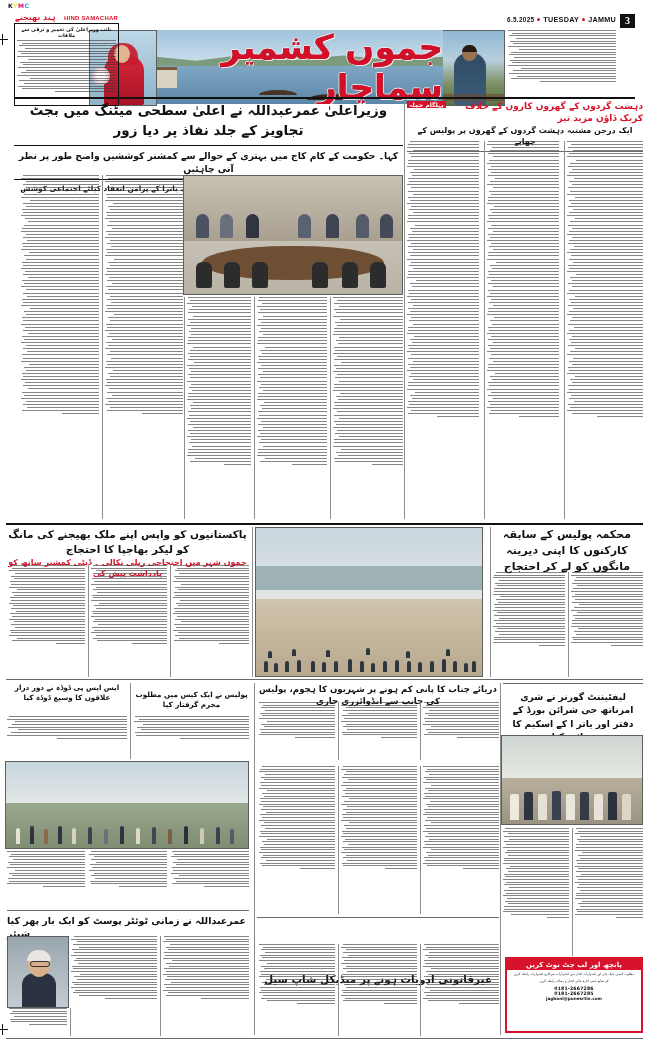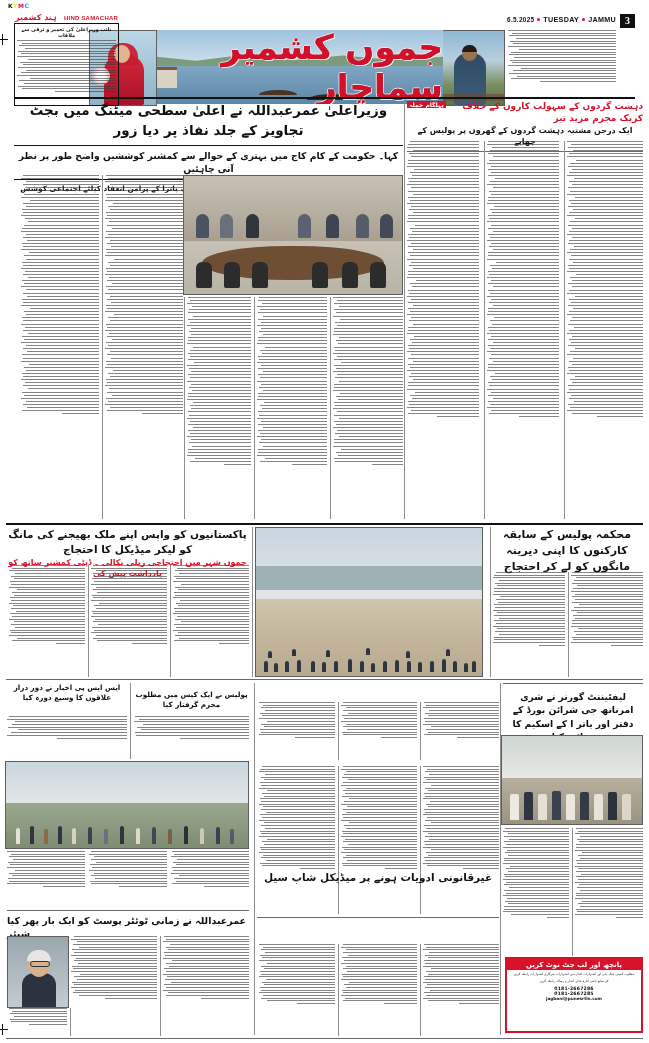--- a/index.html
+++ b/index.html
@@ -252,21 +252,21 @@
     <div id="mast-girl" class="photo">
       <div class="dress"></div>
       <div class="veil"></div>
       <div class="face"></div>
       <div class="flowers"></div>
     </div>
 
     <div id="mast-right">
       <div id="hind-bar">
         <span id="hind-en">HIND SAMACHAR</span>
-        <span id="hind-ur" class="rtl">ہند کشمیر</span>
+        <span id="hind-ur" class="rtl">ہند بھیجنے</span>
       </div>
       <div class="mini">
         <h4>نائب وزیراعلیٰ کی تعمیر و ترقی سے ملاقات</h4>
         <div class="lines tight">
           <i style="width:100%"></i>
             <i style="width:95%"></i>
             <i style="width:98%"></i>
             <i style="width:92%"></i>
           <i style="width:99%"></i>
             <i style="width:96%"></i>
@@ -286,21 +286,21 @@
             <i style="width:62%"></i>
         </div>
       </div>
     </div>
   </div>
 
   <div id="rule-top"></div>
 
   <div class="colbox" style="right:6px;top:101px;width:236px;">
     <div style="display:flex;align-items:flex-start;gap:2px;justify-content:flex-end;">
-      <span class="hdline red" style="font-size:9px;line-height:1.3;flex:1;text-align:right">دہشت گردوں کے سہولت کاروں کے خلاف کریک مجرم مزید تیز</span>
+      <span class="hdline red" style="font-size:9px;line-height:1.3;flex:1;text-align:right">دہشت گردوں کے گھروں کاروں کے خلاف کریک ڈاؤن مزید تیز</span>
       <span class="kicker">پہلگام حملہ</span>
     </div>
     <div class="hdline" style="font-size:8px;margin-top:2px;text-align:center">ایک درجن مشتبہ دہشت گردوں کے گھروں پر پولیس کے چھاپے</div>
     <div class="hline" style="position:relative;margin-top:3px;"></div>
   </div>
 
   <div class="colbox" style="right:6px;top:141px;width:76px;height:378px;">
     <div class="lines">
       <i style="width:100%"></i>
         <i style="width:95%"></i>
@@ -999,21 +999,21 @@
       <i style="left:12px;bottom:18px;height:7px"></i>
         <i style="left:36px;bottom:20px;height:7px"></i>
       <i style="left:70px;bottom:19px;height:7px"></i>
         <i style="left:110px;bottom:21px;height:7px"></i>
       <i style="left:150px;bottom:18px;height:7px"></i>
         <i style="left:190px;bottom:20px;height:7px"></i>
     </div>
   </div>
 
   <div class="colbox" style="right:400px;top:527px;width:243px;">
-    <div class="hdline" style="font-size:10.5px;line-height:1.4;text-align:center">پاکستانیوں کو واپس اپنے ملک بھیجنے کی مانگ کو لیکر میڈیکل کا احتجاج</div>
+    <div class="hdline" style="font-size:10.5px;line-height:1.4;text-align:center">پاکستانیوں کو واپس اپنے ملک بھیجنے کی مانگ کو لیکر بھاجپا کا احتجاج</div>
     <div class="hdline red" style="font-size:8px;margin-top:2px;text-align:center">جموں شہر میں احتجاجی ریلی نکالی ۔ ڈپٹی کمشنر ساتھ کو یادداشت پیش کی</div>
   </div>
 
   <div class="colbox" style="right:400px;top:565px;width:76px;height:112px;">
     <div class="lines tight">
       <i style="width:100%"></i>
         <i style="width:95%"></i>
         <i style="width:98%"></i>
         <i style="width:92%"></i>
         <i style="width:99%"></i>
@@ -1178,20 +1178,23 @@
       <i style="width:98%"></i>
         <i style="width:100%"></i>
         <i style="width:36%"></i>
     </div>
   </div>
   <div class="vline" style="right:158px;top:527px;height:150px;"></div>
   <div class="vline" style="right:396px;top:527px;height:150px;"></div>
 
   <div class="hline" style="left:6px;top:679px;width:637px;"></div>
 
+  <div class="colbox" style="right:150px;top:683px;width:242px;">
+    <div class="hdline" style="font-size:8.6px;line-height:1.4;text-align:center">دریائے چناب کا پانی کم ہونے پر شہریوں کا ہجوم، پولیس کی جانب سے ایڈوائزری جاری</div>
+  </div>
 
   <div class="colbox" style="right:150px;top:702px;width:76px;height:58px;">
     <div class="lines tight">
       <i style="width:99%"></i>
         <i style="width:96%"></i>
         <i style="width:100%"></i>
         <i style="width:92%"></i>
         <i style="width:97%"></i>
       <i style="width:94%"></i>
         <i style="width:99%"></i>
@@ -1255,21 +1258,21 @@
         <i style="width:97%"></i>
       <i style="width:94%"></i>
         <i style="width:99%"></i>
         <i style="width:98%"></i>
         <i style="width:60%"></i>
     </div>
   </div>
   <div class="vline" style="right:518px;top:683px;height:76px;"></div>
 
   <div class="colbox" style="right:522px;top:683px;width:120px;">
-    <div class="hdline" style="font-size:7.2px;line-height:1.4;text-align:center">ایس ایس پی اخبار نے دور دراز علاقوں کا وسیع دورہ کیا</div>
+    <div class="hdline" style="font-size:7.2px;line-height:1.4;text-align:center">ایس ایس پی ڈوڈہ نے دور دراز علاقوں کا وسیع ڈوڈہ کیا</div>
   </div>
   <div class="colbox" style="right:522px;top:716px;width:120px;height:42px;">
     <div class="lines tight">
       <i style="width:98%"></i>
         <i style="width:100%"></i>
         <i style="width:93%"></i>
         <i style="width:96%"></i>
         <i style="width:99%"></i>
       <i style="width:91%"></i>
         <i style="width:97%"></i>
@@ -1527,21 +1530,21 @@
         <i style="width:98%"></i>
       <i style="width:91%"></i>
         <i style="width:99%"></i>
         <i style="width:96%"></i>
         <i style="width:46%"></i>
     </div>
   </div>
   <div class="vline" style="right:394px;top:683px;height:352px;"></div>
 
   <div class="hline" style="right:150px;top:917px;width:242px;"></div>
-  <div class="colbox" style="right:150px;top:870px;width:242px;">
+  <div class="colbox" style="right:150px;top:972px;width:242px;">
     <div class="hdline" style="font-size:10.5px;line-height:1.4;text-align:center">غیرقانونی ادویات ہونے پر میڈیکل شاپ سیل</div>
   </div>
   <div class="colbox" style="right:150px;top:944px;width:76px;height:92px;">
     <div class="lines tight">
       <i style="width:99%"></i>
         <i style="width:96%"></i>
         <i style="width:100%"></i>
         <i style="width:92%"></i>
         <i style="width:97%"></i>
       <i style="width:94%"></i>

